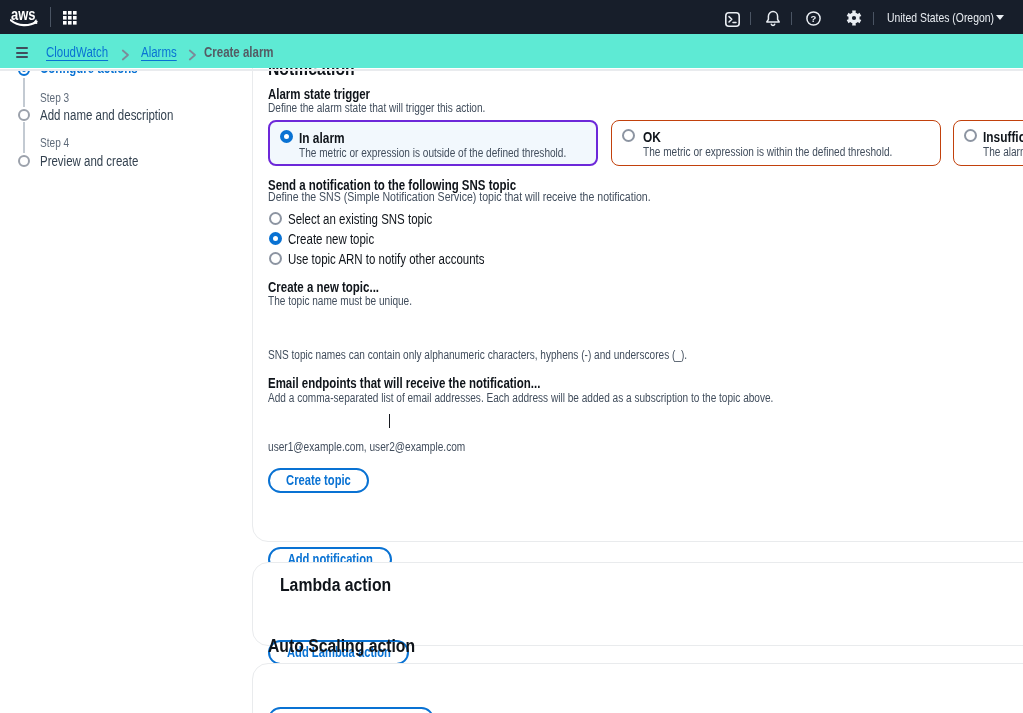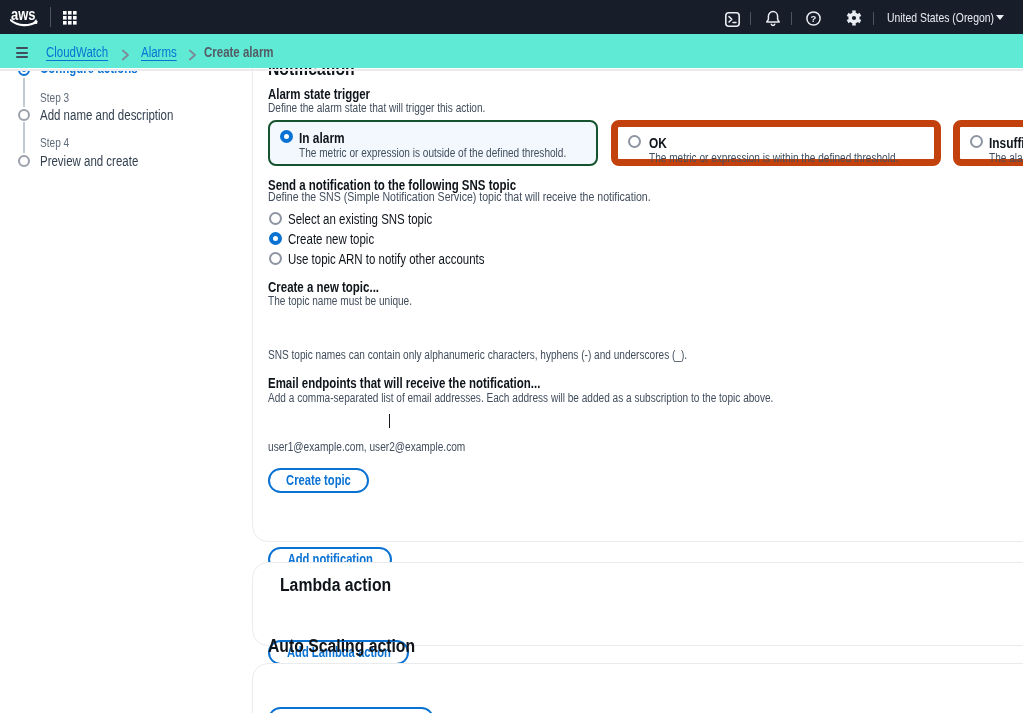--- a/index.html
+++ b/index.html
@@ -33,22 +33,22 @@
   .stepcircle { position:absolute; left:18px; width:12px; height:12px; border-radius:50%; border:2px solid #9ba1ab; background:#fff; }
   .stepline { position:absolute; left:23px; width:1.5px; background:#c3cad2; }
 
   
   .card { position:absolute; left:252px; width:1100px; background:#fff; border:1px solid #e9ebed; border-radius:16px; }
   h2 { font-size:17.5px; color:#0f141a; white-space:nowrap; transform:scaleX(.9); transform-origin:0 50%; }
   .lbl { position:absolute; left:268px; font-size:14px; font-weight:bold; color:#0f141a; white-space:nowrap; transform:scaleX(.82); transform-origin:0 50%; }
   .sub { position:absolute; left:268px; font-size:12px; color:#414d5c; white-space:nowrap; transform:scaleX(.84); transform-origin:0 50%; }
 
   
-  .tile { position:absolute; top:120px; height:46px; border-radius:8px; background:#fff; border:7px solid #c2410c; }
-  .tile.sel { border:2px solid #14532d; background:#f2f8fd; }
+  .tile { position:absolute; top:120px; height:46px; border-radius:8px; background:#fff; border:1px solid #c2410c; }
+  .tile.sel { border:2px solid #6d28d9; background:#f2f8fd; }
   .tile .t { position:absolute; left:31px; top:8px; font-size:14.5px; font-weight:bold; color:#0f141a; white-space:nowrap; transform:scaleX(.82); transform-origin:0 50%; }
   .tile .d { position:absolute; left:31px; top:23.5px; font-size:12px; color:#414d5c; white-space:nowrap; transform:scaleX(.84); transform-origin:0 50%; }
   .tile.sel .t, .tile.sel .d { left:29px; }
   .radio { position:absolute; width:13px; height:13px; border-radius:50%; border:2px solid #8d95a2; background:#fff; }
   .radio.on { border:4.2px solid #0972d3; }
 
   .optrow { position:absolute; left:288px; font-size:14px; color:#0f141a; white-space:nowrap; transform:scaleX(.82); transform-origin:0 50%; }
 
   .input { position:absolute; left:268px; width:498px; height:26px; border:1.5px solid #7d8998; border-radius:8px; background:#fff; font-size:14px; color:#0f141a; }
   .input span { position:absolute; left:12.5px; top:4.5px; white-space:nowrap; transform:scaleX(.82); transform-origin:0 50%; }

